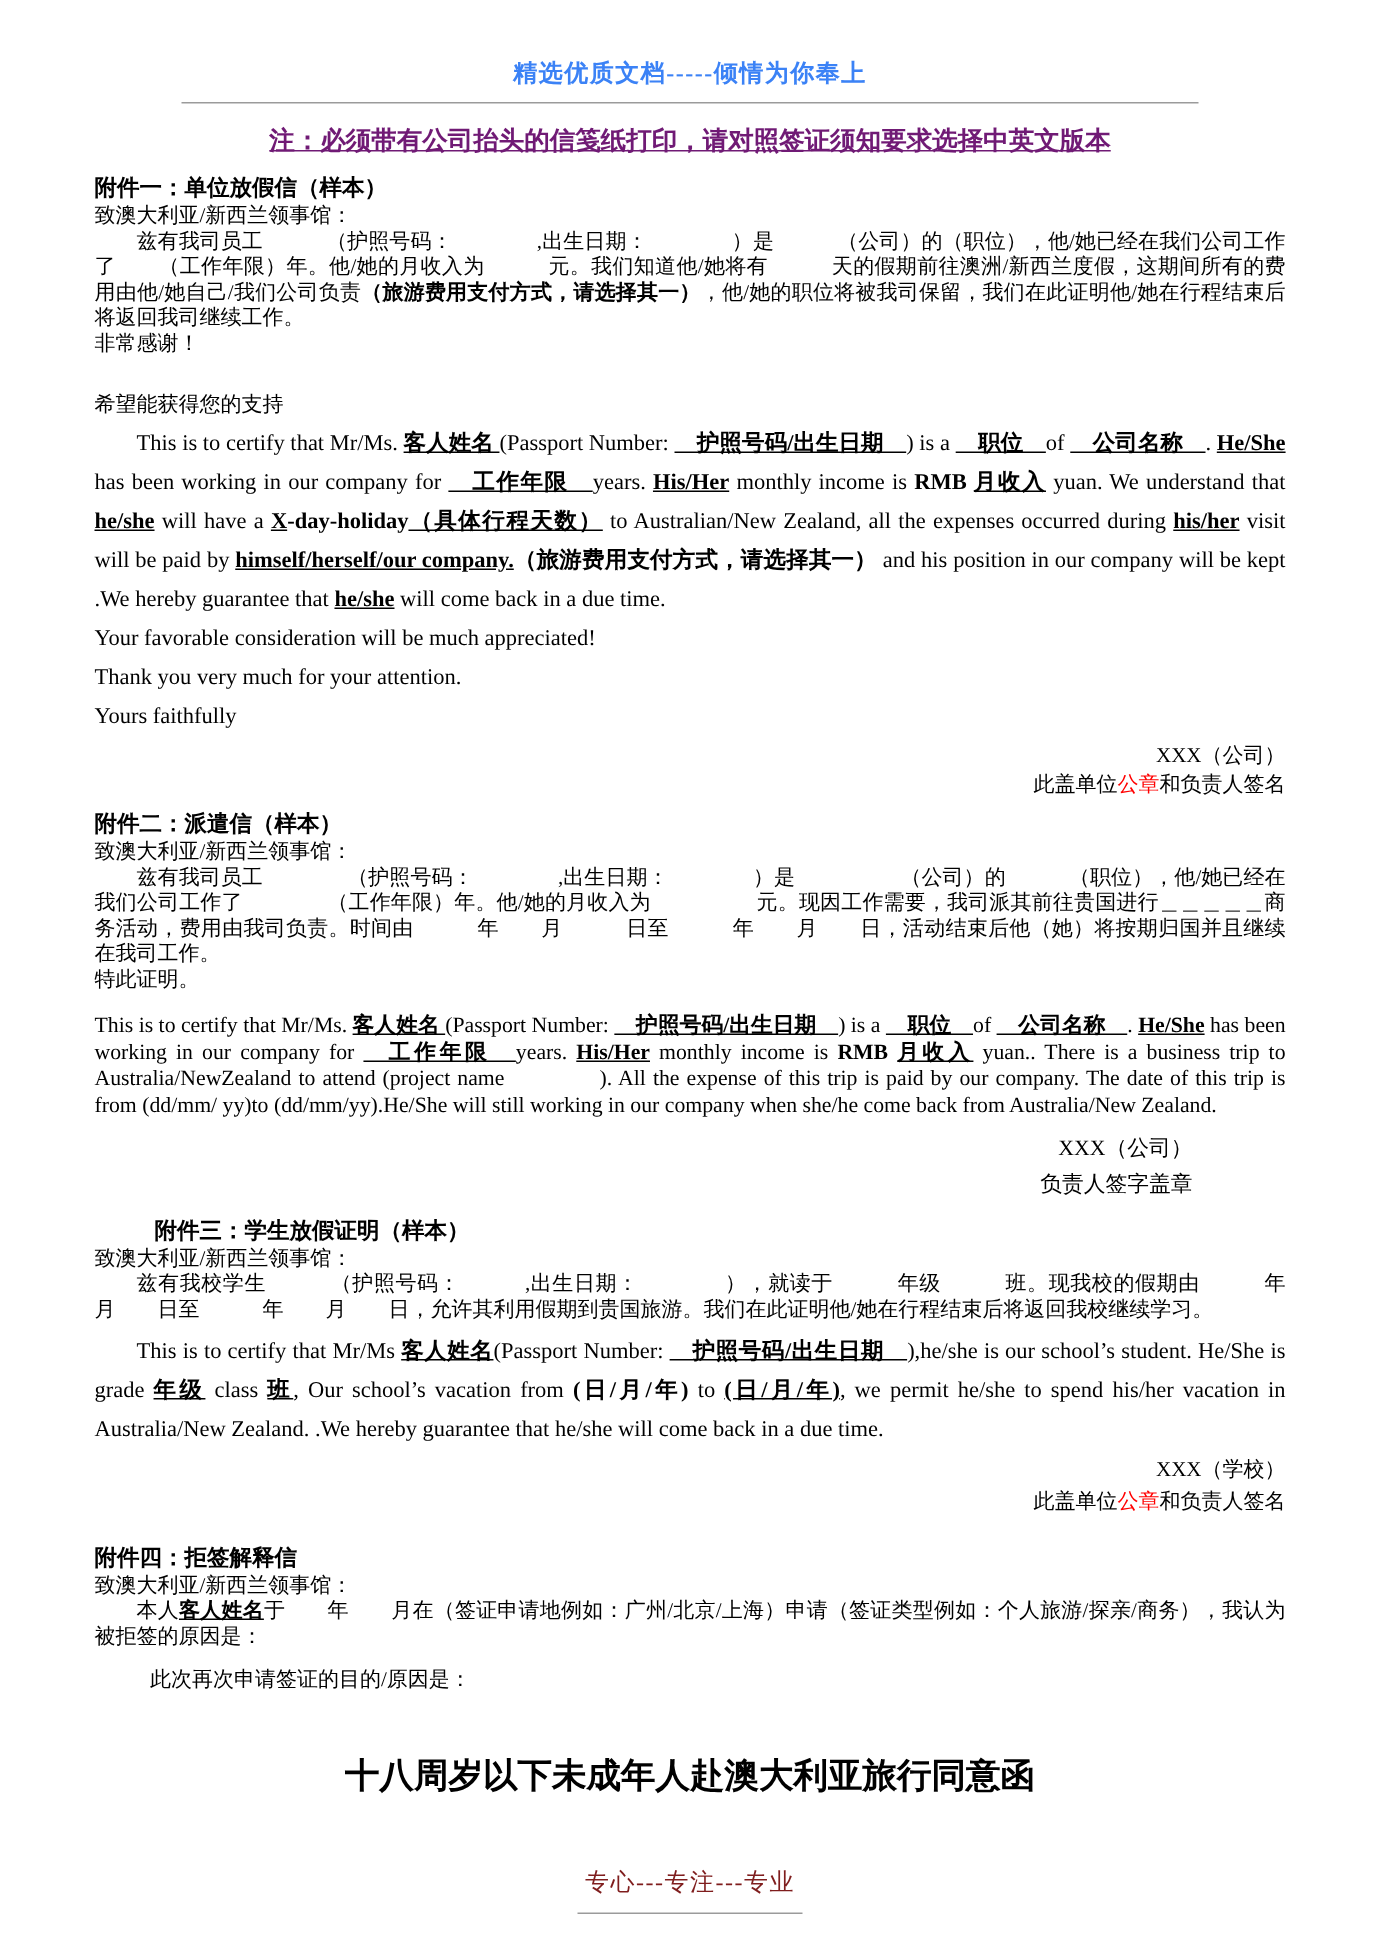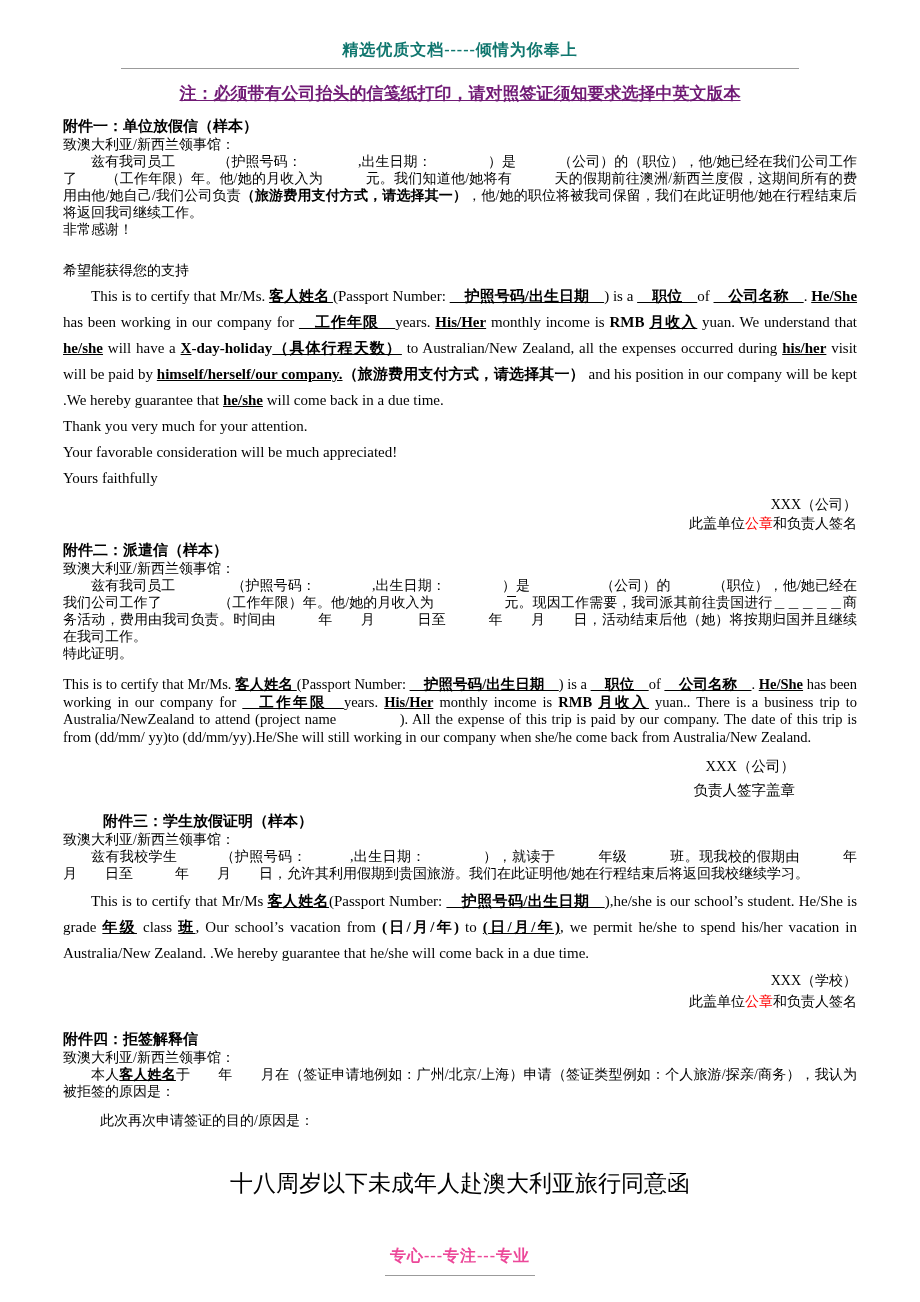--- a/index.html
+++ b/index.html
@@ -2,37 +2,37 @@
 <html><head>
 <meta charset="utf-8">
 <style>
   * { margin:0; padding:0; box-sizing:border-box; }
   html, body { background:#ffffff; }
   body { font-family:"Liberation Serif","DejaVu Serif",serif; color:#000; }
   .page {
     width:920px; height:1302px; margin:0 auto; background:#fff;
     position:relative; padding:40px 63px 0 63px; overflow:hidden;
   }
-  .doc-header { text-align:center; color:#0f766e; font-weight:bold; font-size:16px; line-height:20px; letter-spacing:1px; }
+  .doc-header { text-align:center; color:#3b82f6; font-weight:bold; font-size:16px; line-height:20px; letter-spacing:1px; }
   .header-rule { border-bottom:1.5px solid #9b9b9b; margin:8px 58px 0 58px; height:0; }
   .notice { margin-top:14px; text-align:center; color:#701a75; font-weight:bold; font-size:17px; line-height:22px; text-decoration:underline; }
   .att-title { font-weight:bold; font-size:15px; line-height:19px; }
   .line { font-size:14px; line-height:17px; }
   .cn-para { font-size:14px; line-height:17px; text-align:justify; }
   .indent { text-indent:28px; }
   .indent-lg { text-indent:37px; }
   .en-wide { font-size:15px; line-height:26px; text-align:justify; }
   .en-line { font-size:15px; line-height:26px; }
   .en-tight { font-size:14.5px; line-height:17.5px; text-align:justify; }
   .sign-right { text-align:right; font-size:14px; line-height:19px; }
   .sign-mid { text-align:right; padding-right:62px; font-size:14.5px; line-height:24px; }
   .sign-right-wide { text-align:right; font-size:14px; line-height:21px; }
-  .minor-title { text-align:center; font-weight:normal; font-size:23px; line-height:30px; margin-top:40px; }
+  .minor-title { text-align:center; font-weight:bold; font-size:23px; line-height:30px; margin-top:40px; }
   .doc-footer { position:absolute; left:0; right:0; bottom:26px; text-align:center; }
-  .doc-footer .footer-text { color:#ec4899; font-weight:bold; font-size:16px; line-height:20px; letter-spacing:1px; }
+  .doc-footer .footer-text { color:#7f1d1d; font-weight:normal; font-size:16px; line-height:20px; letter-spacing:1px; }
   .footer-rule { width:150px; margin:9px auto 0 auto; border-bottom:1.5px solid #9b9b9b; height:0; }
   .mt4 { margin-top:4px; } .mt6 { margin-top:6px; } .mt8 { margin-top:8px; }
   .mt10 { margin-top:10px;padding-left:40px; } .mt12 { margin-top:12px; } .mt14 { margin-top:14px; }
   .mt16 { margin-top:12px; } .mt18 { margin-top:18px; } .mt24 { margin-top:24px; }
 </style>
 </head>
 <body>
 
 <div class="page">
 
@@ -41,22 +41,22 @@
 
   <div class="notice">注：必须带有公司抬头的信笺纸打印，请对照签证须知要求选择中英文版本</div>
 
   <section>
     <div class="att-title mt16">附件一：单位放假信（样本）</div>
     <div class="line">致澳大利亚/新西兰领事馆：</div>
     <p class="cn-para indent"><span>兹有我司员工　　　（护照号码：　　　　,出生日期：　　　　）是　　　（公司）的（职位），他/她已经在我们公司工作了　　（工作年限）年。他/她的月收入为　　　元。我们知道他/她将有　　　天的假期前往澳洲/新西兰度假，这期间所有的费用由他/她自己/我们公司负责</span><span style="font-weight: bold;">（旅游费用支付方式，请选择其一）</span><span>，他/她的职位将被我司保留，我们在此证明他/她在行程结束后将返回我司继续工作。</span></p>
     <div class="line">非常感谢！</div>
     <div class="line mt24">希望能获得您的支持</div>
     <p class="en-wide indent mt4"><span>This is to certify that Mr/Ms. </span><span style="font-weight: bold; text-decoration: underline;">客人姓名 </span><span>(Passport Number: </span><span style="font-weight: bold; text-decoration: underline;">　护照号码/出生日期　</span><span>) is a </span><span style="font-weight: bold; text-decoration: underline;">　职位　</span><span>of </span><span style="font-weight: bold; text-decoration: underline;">　公司名称　</span><span>. </span><span style="font-weight: bold; text-decoration: underline;">He/She</span><span> has been working in our company for </span><span style="font-weight: bold; text-decoration: underline;">　工作年限　</span><span>years. </span><span style="font-weight: bold; text-decoration: underline;">His/Her</span><span> monthly income is </span><span style="font-weight: bold;">RMB </span><span style="font-weight: bold; text-decoration: underline;">月收入</span><span> yuan. We understand that </span><span style="font-weight: bold; text-decoration: underline;">he/she</span><span> will have a </span><span style="font-weight: bold; text-decoration: underline;">X</span><span style="font-weight: bold;">-day-holiday</span><span style="font-weight: bold; text-decoration: underline;">（具体行程天数）</span><span> to Australian/New Zealand, all the expenses occurred during </span><span style="font-weight: bold; text-decoration: underline;">his/her</span><span> visit will be paid by </span><span style="font-weight: bold; text-decoration: underline;">himself/herself/our company.</span><span style="font-weight: bold;">（旅游费用支付方式，请选择其一）</span><span> and his position in our company will be kept .We hereby guarantee that </span><span style="font-weight: bold; text-decoration: underline;">he/she</span><span> will come back in a due time.</span></p>
+    <div class="en-line">Your favorable consideration will be much appreciated!</div>
     <div class="en-line">Thank you very much for your attention.</div>
-    <div class="en-line">Your favorable consideration will be much appreciated!</div>
     <div class="en-line">Yours faithfully</div>
     <div class="sign-right mt4">XXX（公司）</div>
     <div class="sign-right"><span>此盖单位</span><span style="color: rgb(255, 0, 0);">公章</span><span>和负责人签名</span></div>
   </section>
 
   <section>
     <div class="att-title mt8">附件二：派遣信（样本）</div>
     <div class="line">致澳大利亚/新西兰领事馆：</div>
     <p class="cn-para indent"><span>兹有我司员工　　　　（护照号码：　　　　,出生日期：　　　　）是　　　　　（公司）的　　　（职位），他/她已经在我们公司工作了　　　　（工作年限）年。他/她的月收入为　　　　　元。现因工作需要，我司派其前往贵国进行</span><span>＿＿＿＿＿</span><span>商务活动，费用由我司负责。时间由　　　年　　月　　　日至　　　年　　月　　日，活动结束后他（她）将按期归国并且继续在我司工作。</span></p>
     <div class="line">特此证明。</div>

